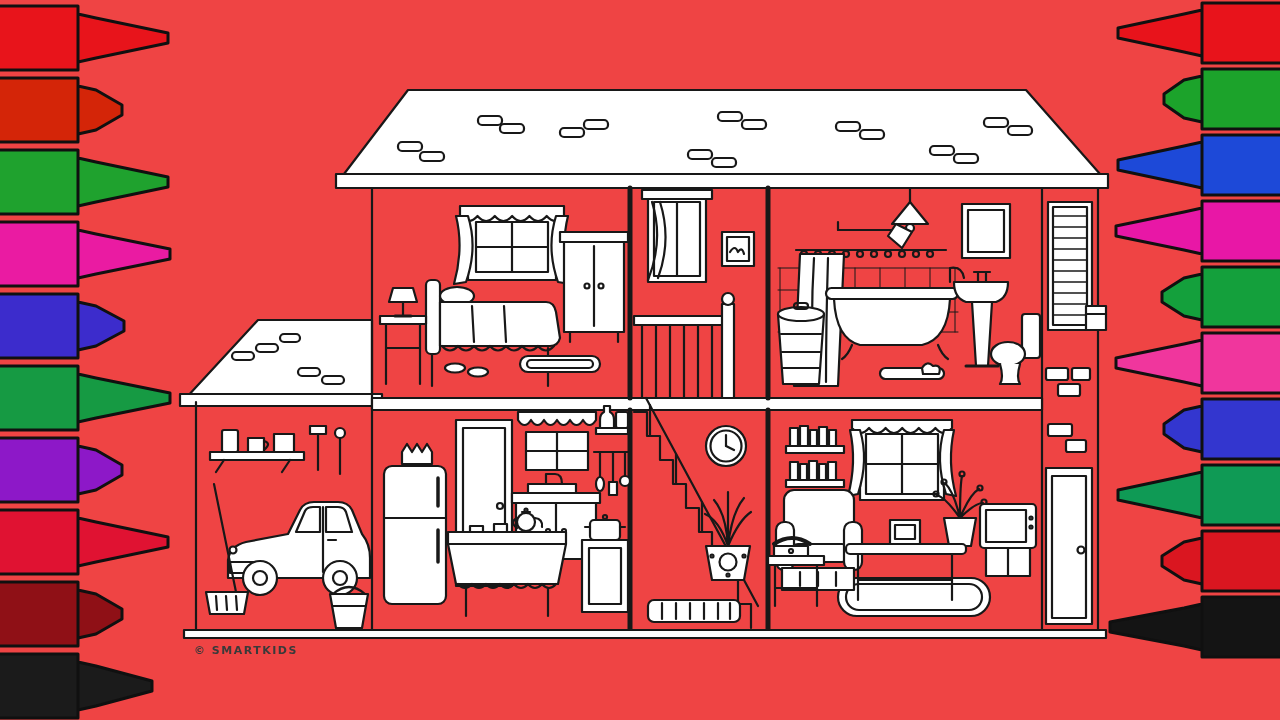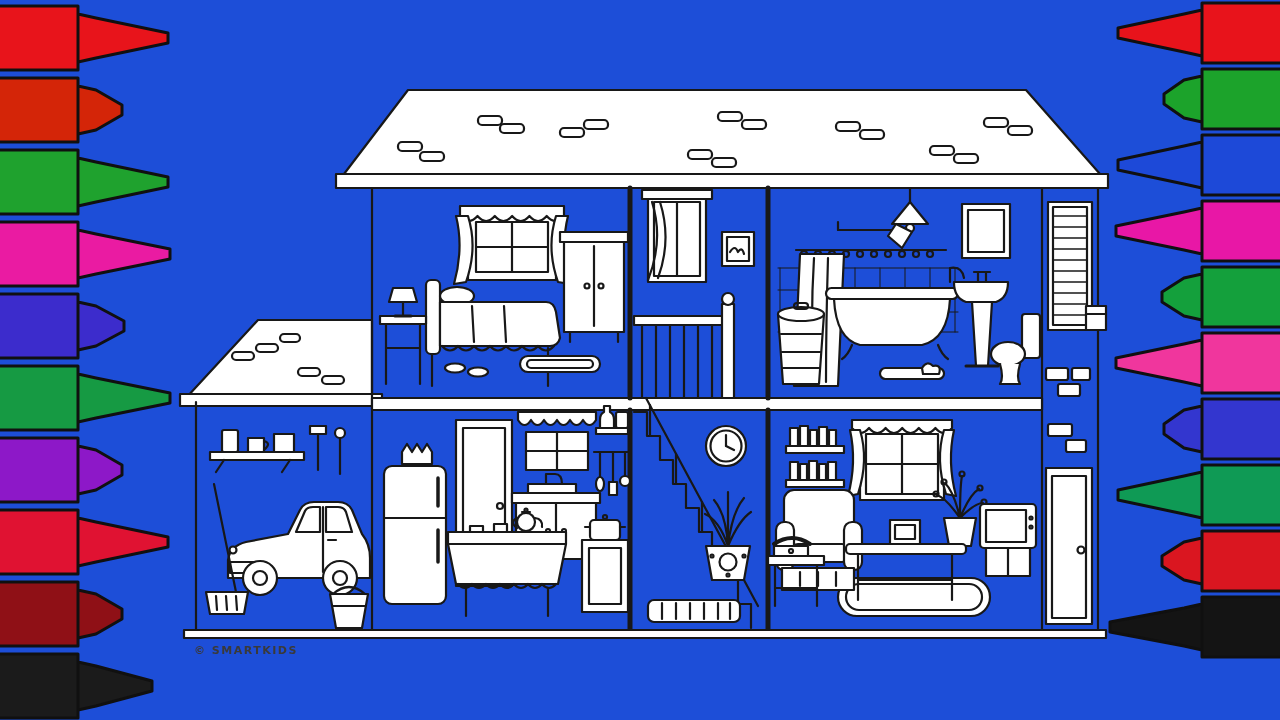--- a/index.html
+++ b/index.html
@@ -1,16 +1,16 @@
 <!DOCTYPE html>
 <html><head>
 <meta charset="utf-8">
 <style>
   html,body{margin:0;padding:0;background:#ffffff;width:1280px;height:720px;overflow:hidden}
-  .stage{position:relative;width:1280px;height:720px;background:#1d4ed8}
+  .stage{position:relative;width:1280px;height:720px;background:#ef4444}
   svg{display:block}
   .wm{font-family:"DejaVu Sans",sans-serif;font-weight:bold;letter-spacing:1.5px}
 </style>
 </head>
 <body>
 
 <div class="stage">
 <svg width="1280" height="720" viewBox="0 0 1280 720" xmlns="http://www.w3.org/2000/svg">
 
   <g stroke="#101010" stroke-width="3" stroke-linejoin="round">

